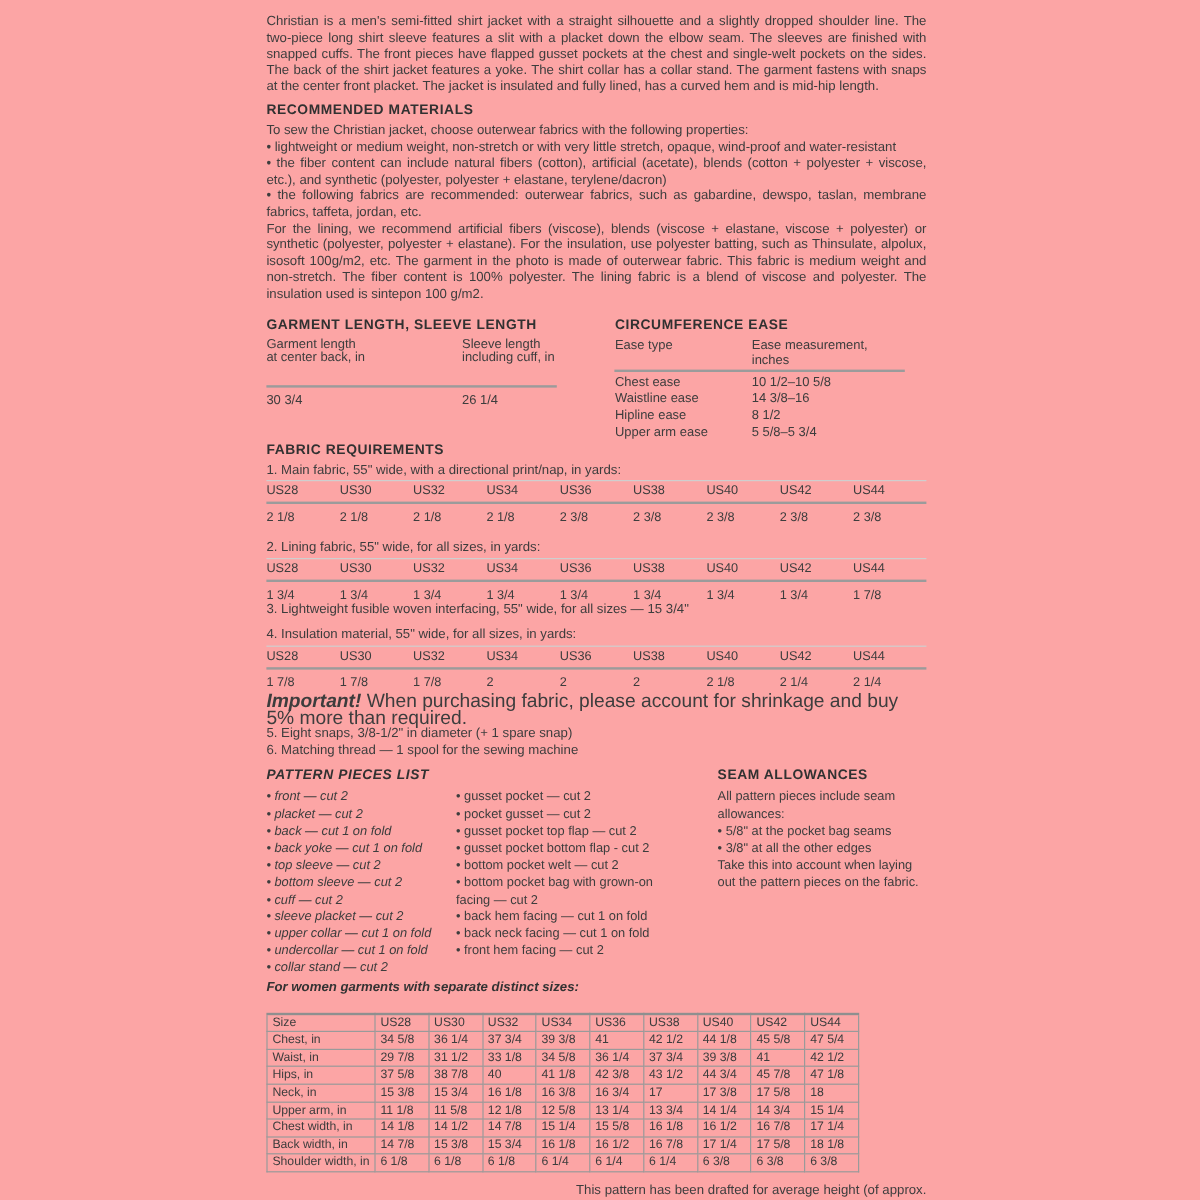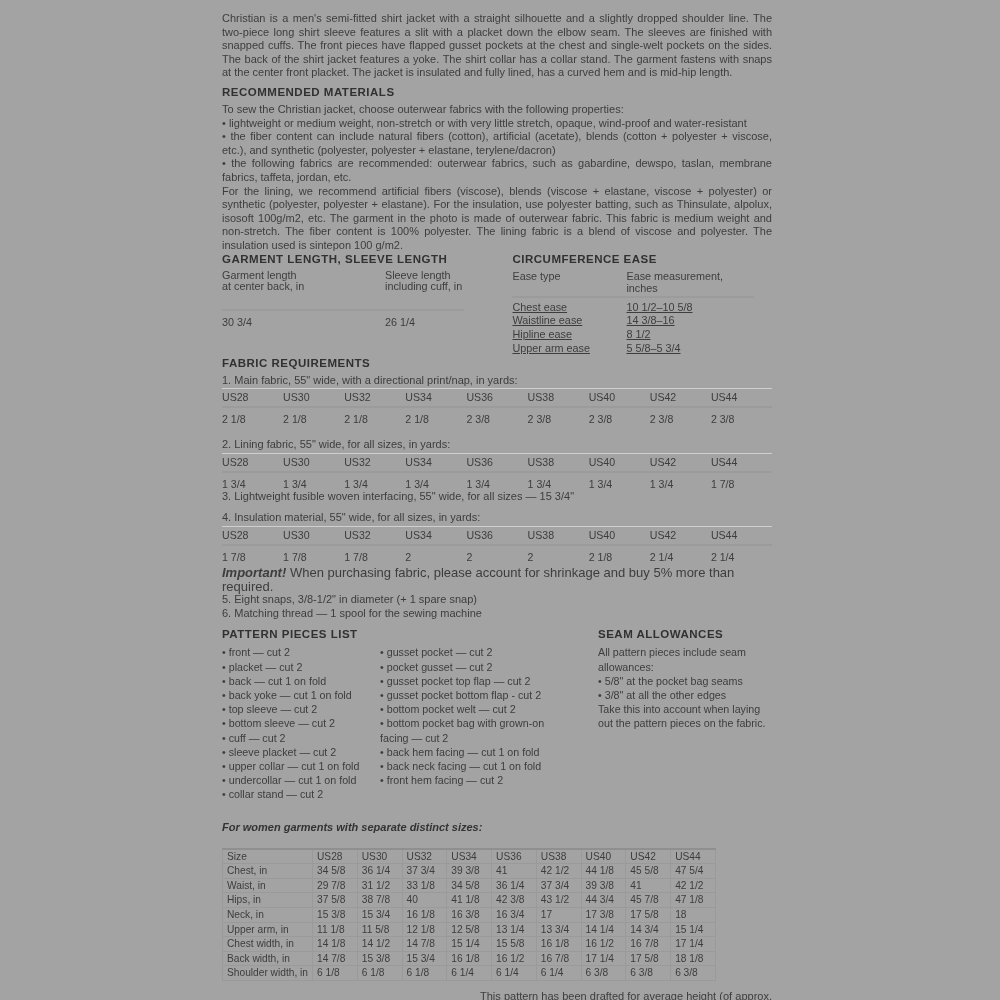--- a/index.html
+++ b/index.html
@@ -1,64 +1,64 @@
 <!DOCTYPE html>
 <html><head>
 <meta charset="utf-8">
 <style>
   html,body{margin:0;padding:0;background:#ffffff;}
   .page{
     position:relative;
     width:1000px;height:1000px;
-    background:#a3a3a3;
+    background:#fca5a5;
     font-family:"Liberation Sans","DejaVu Sans",sans-serif;
     color:#3d3d3d;
     box-sizing:border-box;
     padding:12px 228px 0 222px;
     overflow:hidden;
   }
   .content{width:550px;}
   .body-text{font-size:11px;line-height:13.6px;text-align:justify;color:#3d3d3d;}
   .h{
     font-size:11.5px;font-weight:bold;letter-spacing:.5px;color:#313131;
     margin:0 0 4px 0;line-height:13px;
   }
   
-  .twocol{display:flex;gap:48px;}
+  .twocol{display:flex;margin-top:12px;gap:48px;}
   .gl-col{width:256px;}
   .ce-col{width:274px;margin-left:auto;}
   .gl-head{display:grid;grid-template-columns:163px 1fr;border-bottom:2px solid #9b9b9b;padding-bottom:16px;}
   .gl-head .cell{font-size:10.8px;line-height:11.5px;white-space:pre-line;}
   .gl-vals{display:grid;grid-template-columns:163px 1fr;padding-top:5px;}
   .gl-vals .cell{font-size:10.8px;line-height:12px;}
   .ce-head{display:grid;grid-template-columns:114px 1fr;border-bottom:2px solid #9b9b9b;padding-bottom:2px;width:242px;}
   .ce-head .cell{font-size:10.8px;line-height:12px;}
   .ce-row{display:grid;grid-template-columns:114px 1fr;}
   .ce-row > div{font-size:10.8px;line-height:12.8px;padding-top:1px;}
-  .ce-body{padding-top:2px;text-decoration:underline;}
+  .ce-body{padding-top:2px;}
   
   .ft{margin-top:1px;}
   .ft-row{display:grid;grid-template-columns:repeat(9,1fr);}
   .ft-head{border-top:1px solid #cfcfcf;border-bottom:2px solid #9b9b9b;padding:2px 0 3px 0;}
   .ft-head .cell{font-size:10.6px;line-height:12px;}
   .ft-vals .cell{font-size:10.6px;line-height:12px;padding-top:5px;}
   .ft-label{font-size:11px;line-height:13.6px;}
   .note-line{font-size:11px;line-height:13.6px;}
-  .important{font-size:13px;line-height:13.6px;margin-top:3px;}
+  .important{font-size:16px;line-height:13.6px;margin-top:3px;}
   .bi{font-weight:bold;font-style:italic;}
   
   .threecol{display:flex;margin-top:8px;}
-  .pp-col1{width:158px;}
+  .pp-col1{width:158px;font-style:italic;}
   .pp-col2{width:218px;}
   .sa-col{width:174px;margin-left:auto;}
   .pp-item{font-size:10.7px;line-height:14.2px;white-space:nowrap;}
   .pp-col2 .pp-item{white-space:normal;max-width:192px;}
   .sa-line{font-size:10.7px;line-height:14.2px;}
   
-  .st-title{font-size:11px;font-weight:bold;font-style:italic;margin-top:19px;line-height:13px;color:#333;}
+  .st-title{font-size:11px;font-weight:bold;font-style:italic;margin-top:3px;line-height:13px;color:#333;}
   table.size-table{
     border-collapse:collapse;table-layout:fixed;width:494px;margin-top:14px;
     border:1px solid #8f8f8f;border-top:2px solid #8f8f8f;
   }
   table.size-table th,table.size-table td{
     border:1px solid #9a9a9a;font-size:10.2px;font-weight:normal;
     text-align:left;padding:1px 4px;line-height:11.6px;white-space:nowrap;
     color:#3d3d3d;
   }
   table.size-table col.c0{width:90px;}

